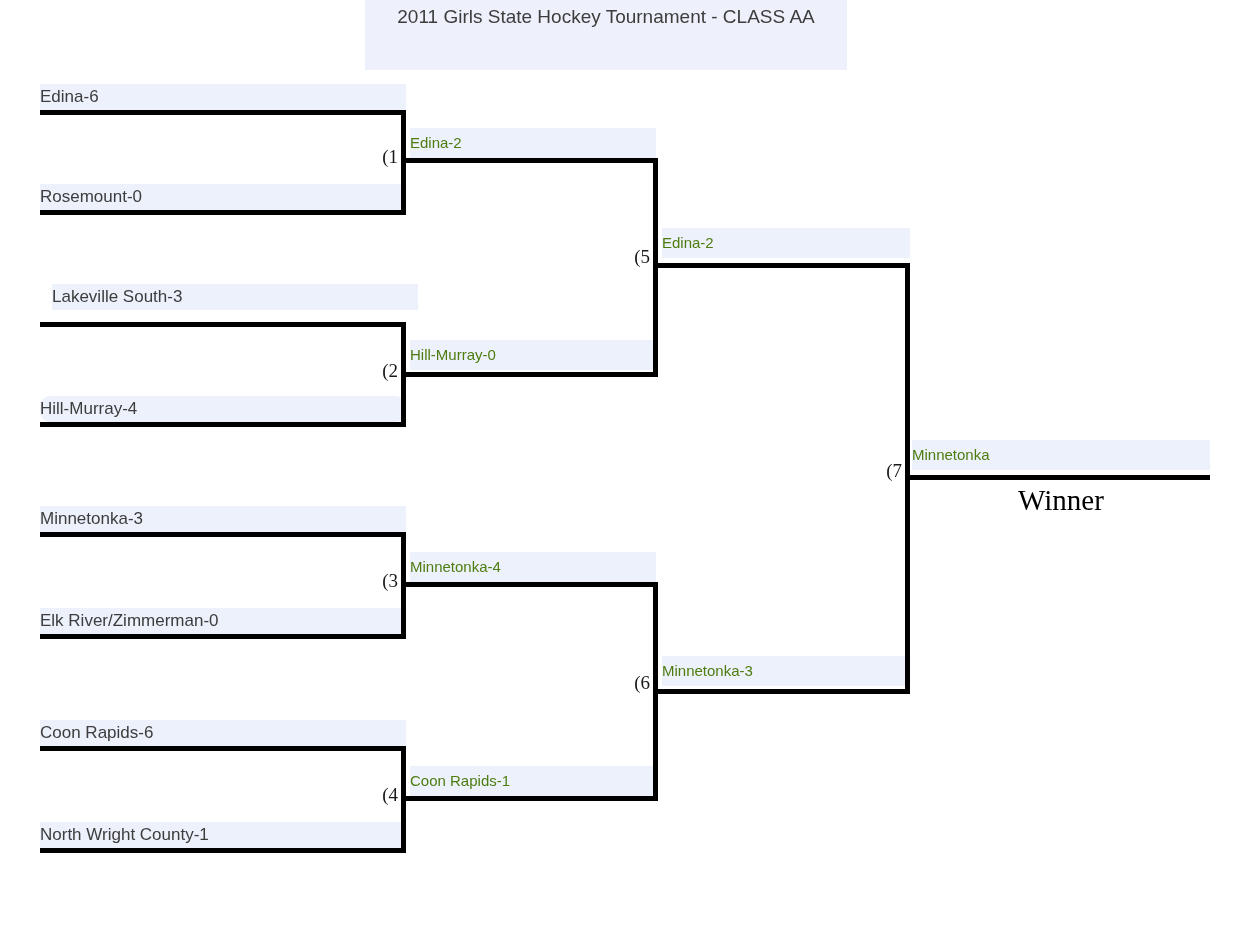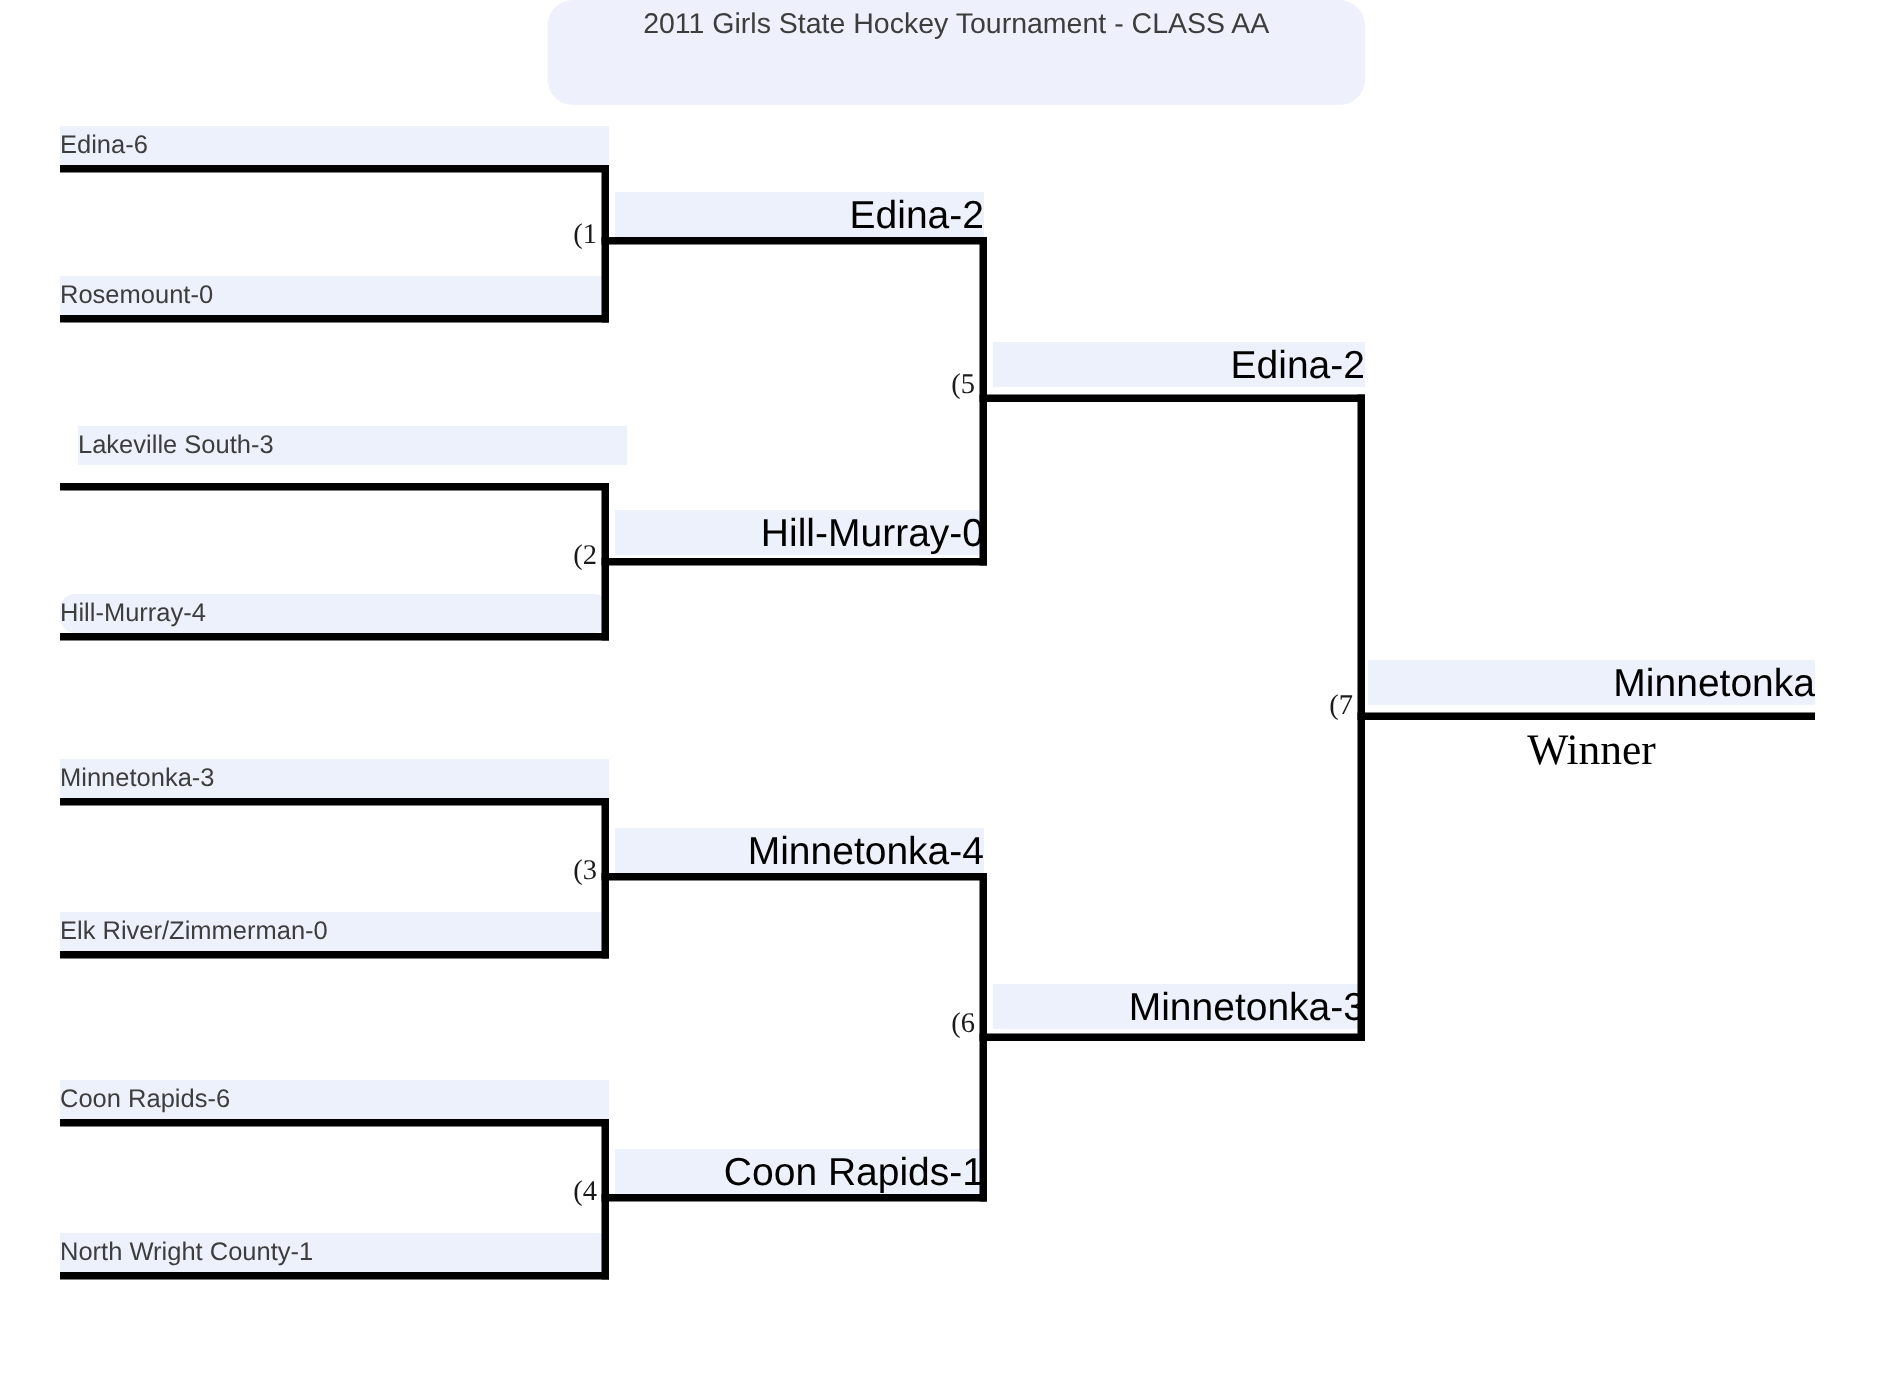--- a/index.html
+++ b/index.html
@@ -10,23 +10,22 @@
   .bracket {
     position: relative;
     width: 1255px;
     height: 932px;
     background: #ffffff;
     font-family: "Liberation Sans", sans-serif;
     overflow: hidden;
   }
   .title-box {
     position: absolute;
-    left: 365px; top: 0; width: 545px; height: 70px;
+    left: 365px; top: 0; width: 482px; height: 70px;
     background: #eef1fc;
-    border-radius: 17px;
   }
   .title-text {
     padding-top: 6px;
     text-align: center;
     font-size: 19px;
     color: #3d3d3d;
   }
   .team-label {
     position: absolute;
     width: 366px; height: 26px;
@@ -34,24 +33,24 @@
     color: #3d3d3d;
     font-size: 17px;
     line-height: 26px;
     text-align: left;
     white-space: nowrap;
   }
   .winner-label {
     position: absolute;
     height: 30px;
     background: #edf1fc;
-    color: #000000;
-    font-size: 26px;
+    color: #4d7c0f;
+    font-size: 15px;
     line-height: 30px;
-    text-align: right;
+    text-align: left;
     white-space: nowrap;
   }
   .w-r2 { width: 246px; }
   .w-sf { width: 248px; }
   .w-final { width: 298px; }
   .hline {
     position: absolute;
     height: 5px;
     background: #000000;
   }

